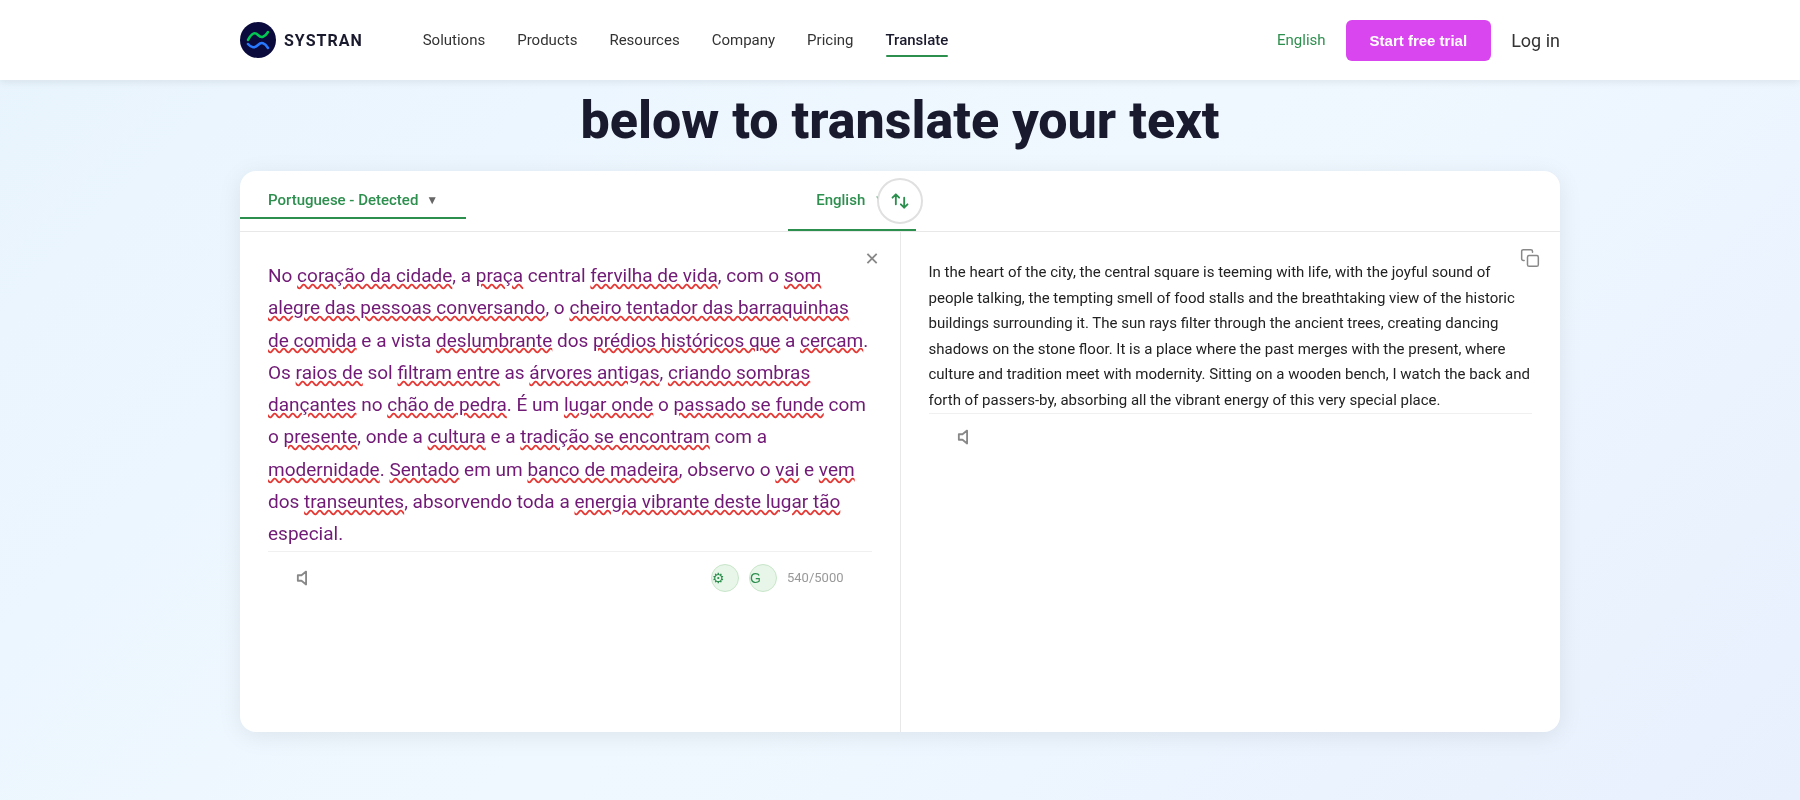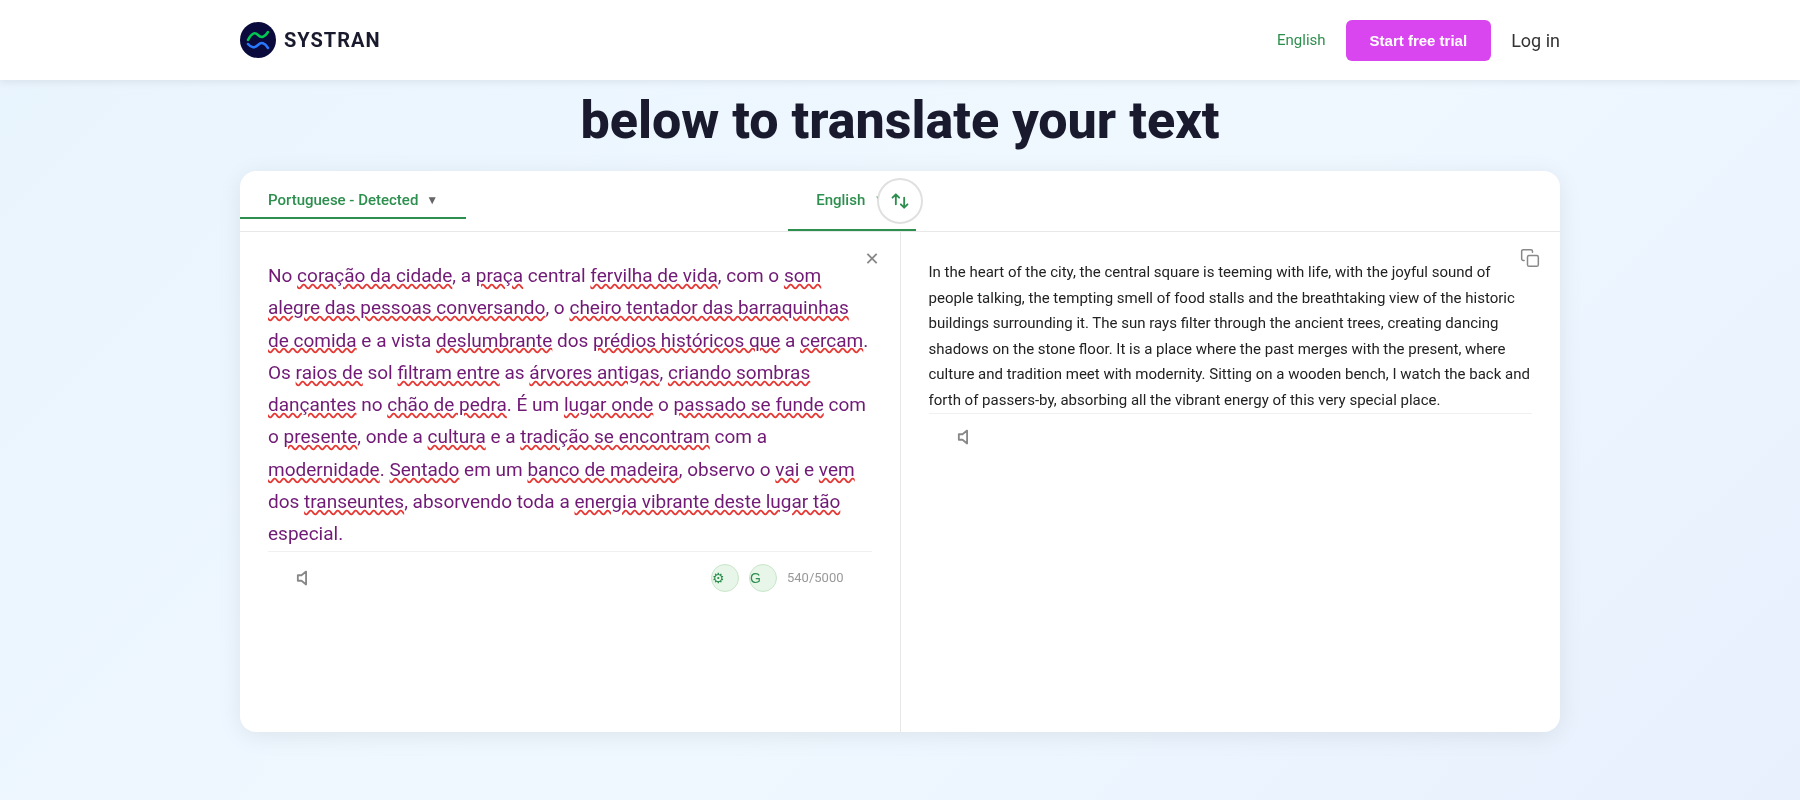--- a/index.html
+++ b/index.html
@@ -31,21 +31,21 @@
       display: flex;
       align-items: center;
       gap: 8px;
       text-decoration: none;
     }
     .logo-icon {
       width: 36px;
       height: 36px;
     }
     .logo-text {
-      font-size: 20px;
+      font-size: 16px;
       font-weight: 700;
       color: #1a1a2e;
       letter-spacing: 1px;
     }
     .nav {
       display: flex;
       align-items: center;
       gap: 32px;
       flex: 1;
       margin-left: 20px;
@@ -286,20 +286,28 @@
     <a class="logo" href="#">
 
       <svg class="logo-icon" viewBox="0 0 36 36" fill="none" xmlns="http://www.w3.org/2000/svg">
         <circle cx="18" cy="18" r="18" fill="#0a0a3c"></circle>
         <path d="M8 18 Q13 8 18 13 Q23 18 28 10" stroke="#00c853" stroke-width="2.5" fill="none" stroke-linecap="round"></path>
         <path d="M8 22 Q13 28 18 23 Q23 18 28 26" stroke="#2979ff" stroke-width="2.5" fill="none" stroke-linecap="round"></path>
       </svg>
       <span class="logo-text">SYSTRAN</span>
     </a>
 
+    <nav class="nav">
+      <a class="nav-item" href="#">Solutions</a>
+      <a class="nav-item" href="#">Products</a>
+      <a class="nav-item" href="#">Resources</a>
+      <a class="nav-item" href="#">Company</a>
+      <a class="nav-item" href="#">Pricing</a>
+      <a class="nav-item active" href="#">Translate</a>
+    </nav>
 
     <div class="header-right">
       <a class="lang-link" href="#">English</a>
       <button class="start-trial-btn">Start free trial</button>
       <a class="login-link" href="#">Log in</a>
     </div>
   </div>
 </div>
 
 <div class="page-title-area">

